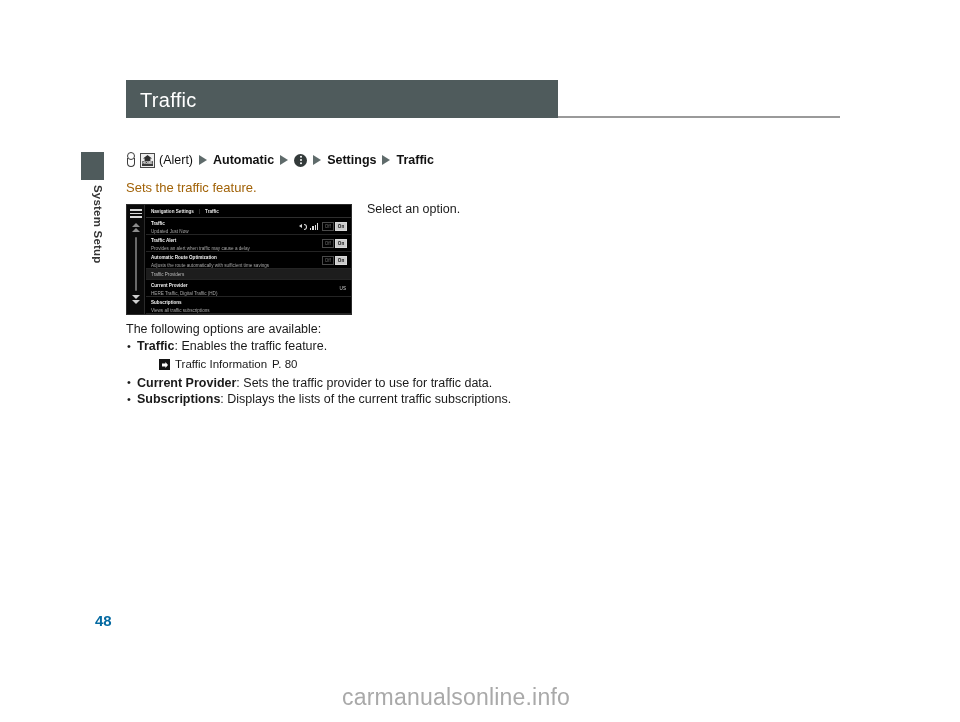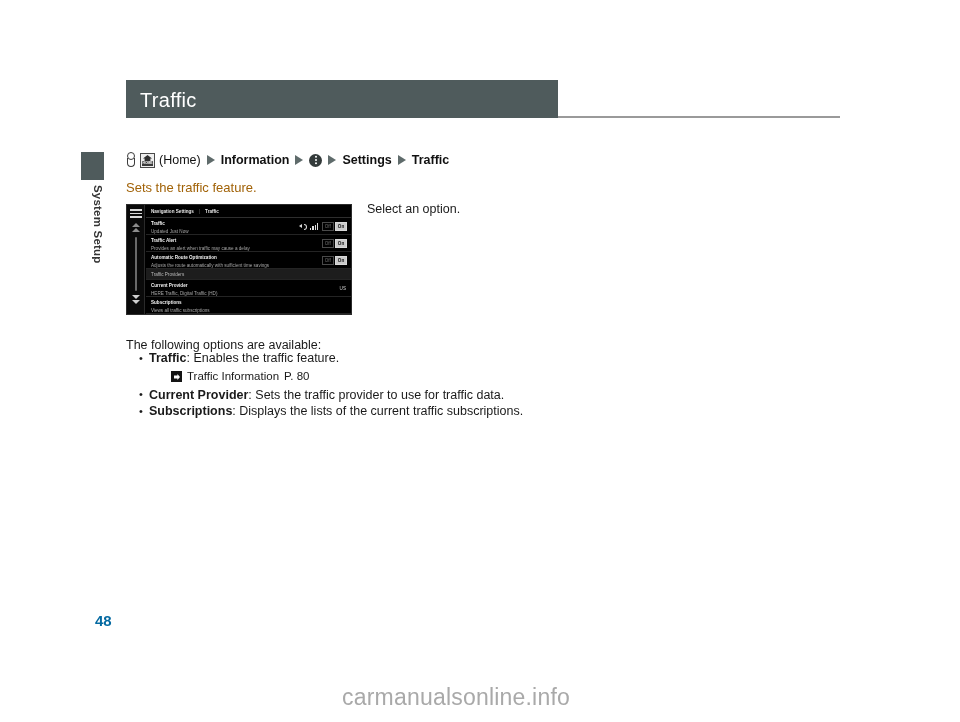--- a/index.html
+++ b/index.html
@@ -162,31 +162,31 @@
   .select-note {
     position: absolute;
     left: 367px;
     top: 202px;
     font-size: 12.5px;
     color: #1a1a1a;
   }
   .options-intro {
     position: absolute;
     left: 126px;
-    top: 338px;
+    top: 322px;
     font-size: 12.5px;
     color: #1a1a1a;
   }
 
   .options-list {
     position: absolute;
     left: 126px;
     top: 338px;
     width: 430px;
-    margin: 12px;
+    margin: 0;
     padding: 0;
     list-style: none;
     font-size: 12.5px;
     line-height: 16.4px;
   }
   .opt-item {
     position: relative;
     padding-left: 11px;
     margin-bottom: 0px;
   }
@@ -421,23 +421,23 @@
 <div class="header-rule"></div>
 
 <div class="breadcrumb">
   <span class="bc-hand"></span>
   <span class="bc-home">
     <svg width="9" height="6" viewBox="0 0 9 6" aria-hidden="true">
       <polygon points="4.5,0 9,3.4 7.4,3.4 7.4,6 1.6,6 1.6,3.4 0,3.4" fill="#2f2f2f"></polygon>
     </svg>
     <span class="bc-home-word">HOME</span>
   </span>
-  <span class="bc-paren">(Home)</span>
+  <span class="bc-paren">(Alert)</span>
   <span class="bc-arrow"></span>
-  <span>Information</span>
+  <span>Automatic</span>
   <span class="bc-arrow"></span>
   <span class="bc-info">
       <i></i>
     </span>
   <span class="bc-arrow"></span>
   <span>Settings</span>
   <span class="bc-arrow"></span>
   <span>Traffic</span>
 </div>
 

